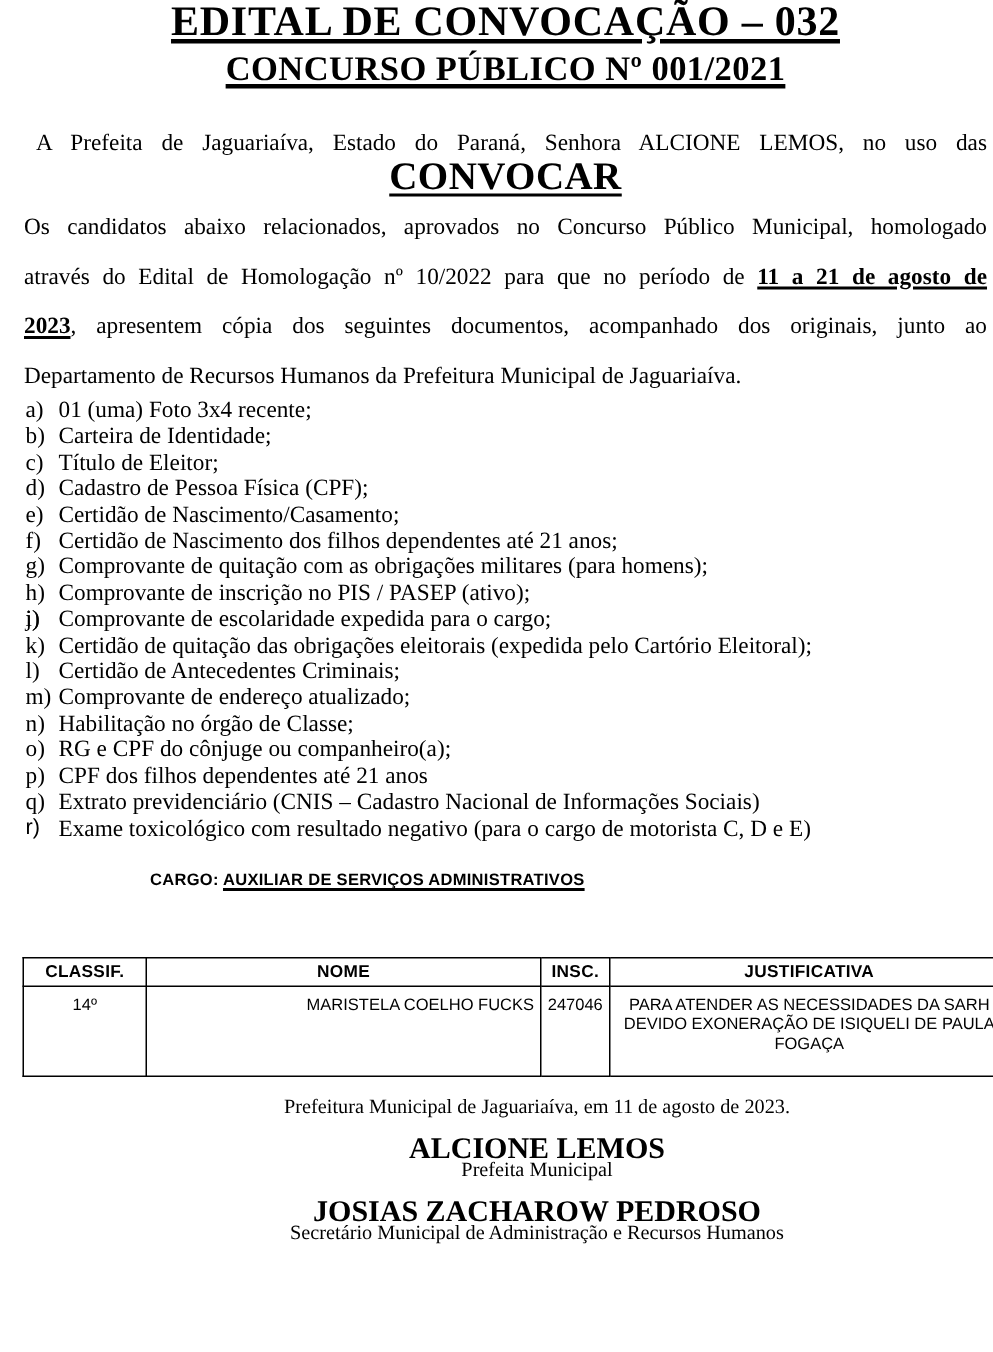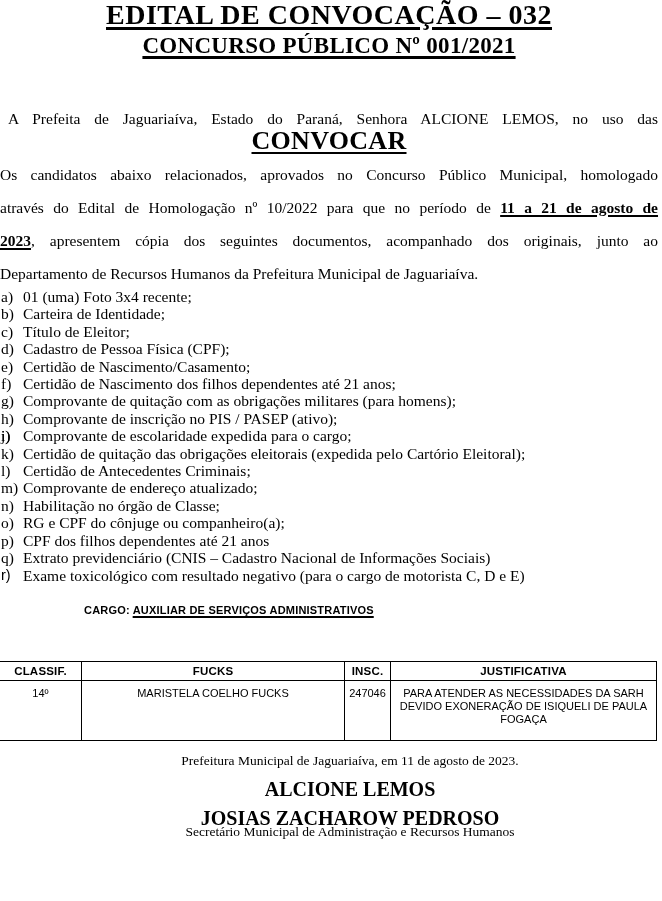--- a/index.html
+++ b/index.html
@@ -1,38 +1,38 @@
 <!DOCTYPE html>
 <html><head>
 <meta charset="utf-8">
 <style>
   * { margin:0; padding:0; box-sizing:border-box; }
   html, body { background:#fff; }
   body {
     width:662px; height:901px; overflow:hidden; position:relative;
     color:#000; font-family:"Liberation Serif", serif;
   }
-  .page { padding:2px 4px 0 0; }
+  .page { padding:2px 4px 0 16px; }
 
   
   .doc-title {
     text-align:center; font-weight:bold; font-size:28px; line-height:26px;
     letter-spacing:0.5px;
   }
   .doc-title span, .doc-subtitle span {
     text-decoration:underline; text-decoration-thickness:2.5px; text-underline-offset:3px;
   }
   .doc-subtitle {
     text-align:center; font-weight:bold; font-size:23px; line-height:26px;
     margin-top:5px; letter-spacing:0.3px;
   }
 
   
   .par { font-size:15.5px; line-height:33px; }
-  .par-intro { margin-top:43px; }
+  .par-intro { margin-top:20px; }
   .jline { text-align:justify; text-align-last:justify; white-space:normal; }
   .jline.indent { padding-left:8px; }
   .lline { text-align:left; }
   .em-bu { font-weight:bold; text-decoration:underline; text-decoration-thickness:1.5px; text-underline-offset:2px; }
 
   .convocar {
     text-align:center; font-weight:bold; font-size:26px; line-height:24px;
     margin-top:-6px; letter-spacing:0.3px;
   }
   .convocar span { text-decoration:underline; text-decoration-thickness:2px; text-underline-offset:3px; }
@@ -69,21 +69,21 @@
   }
   table.cand td {
     font-size:11px; line-height:13px; vertical-align:top;
     height:60px; padding:6px 4px 2px 4px;
   }
   .col-classif { width:82px; }
   .col-nome    { width:263px; }
   .col-insc    { width:46px; }
   .col-just    { width:266px; }
   td.c-center { text-align:center; }
-  td.c-left   { text-align:center; padding-left:8px; }
+  td.c-left   { text-align:right; padding-left:8px; }
 
   
   .footer { margin-left:42px; text-align:center; margin-top:13px; }
   .date-line { font-size:13.5px; line-height:14px; }
   .sig-name  { font-size:20px; line-height:14px; font-weight:bold; }
   .sig-role  { font-size:13.5px; line-height:13.5px; }
   .sig1 { margin-top:14px; }
   .sig2 { margin-top:15px; }
 </style>
 </head>
@@ -141,39 +141,40 @@
   <table class="cand">
     <colgroup>
       <col class="col-classif">
         <col class="col-nome">
         <col class="col-insc">
         <col class="col-just">
     </colgroup>
     <thead>
       <tr>
         <th>CLASSIF.</th>
-        <th>FUCKS</th>
+        <th>NOME</th>
         <th>INSC.</th>
         <th>JUSTIFICATIVA</th>
       </tr>
     </thead>
     <tbody>
       <tr>
         <td class="c-center">14º</td>
         <td class="c-left">MARISTELA COELHO FUCKS</td>
         <td class="c-center">247046</td>
         <td class="c-center">PARA ATENDER AS NECESSIDADES DA SARH DEVIDO EXONERAÇÃO DE ISIQUELI DE PAULA FOGAÇA</td>
       </tr>
     </tbody>
   </table>
 
   <div class="footer">
     <div class="date-line">Prefeitura Municipal de Jaguariaíva, em 11 de agosto de 2023.</div>
     <div class="sig1">
       <div class="sig-name">ALCIONE LEMOS</div>
+      <div class="sig-role">Prefeita Municipal</div>
     </div>
     <div class="sig2">
       <div class="sig-name">JOSIAS ZACHAROW PEDROSO</div>
       <div class="sig-role">Secretário Municipal de Administração e Recursos Humanos</div>
     </div>
   </div>
 
 </div>
 
 </body></html>

